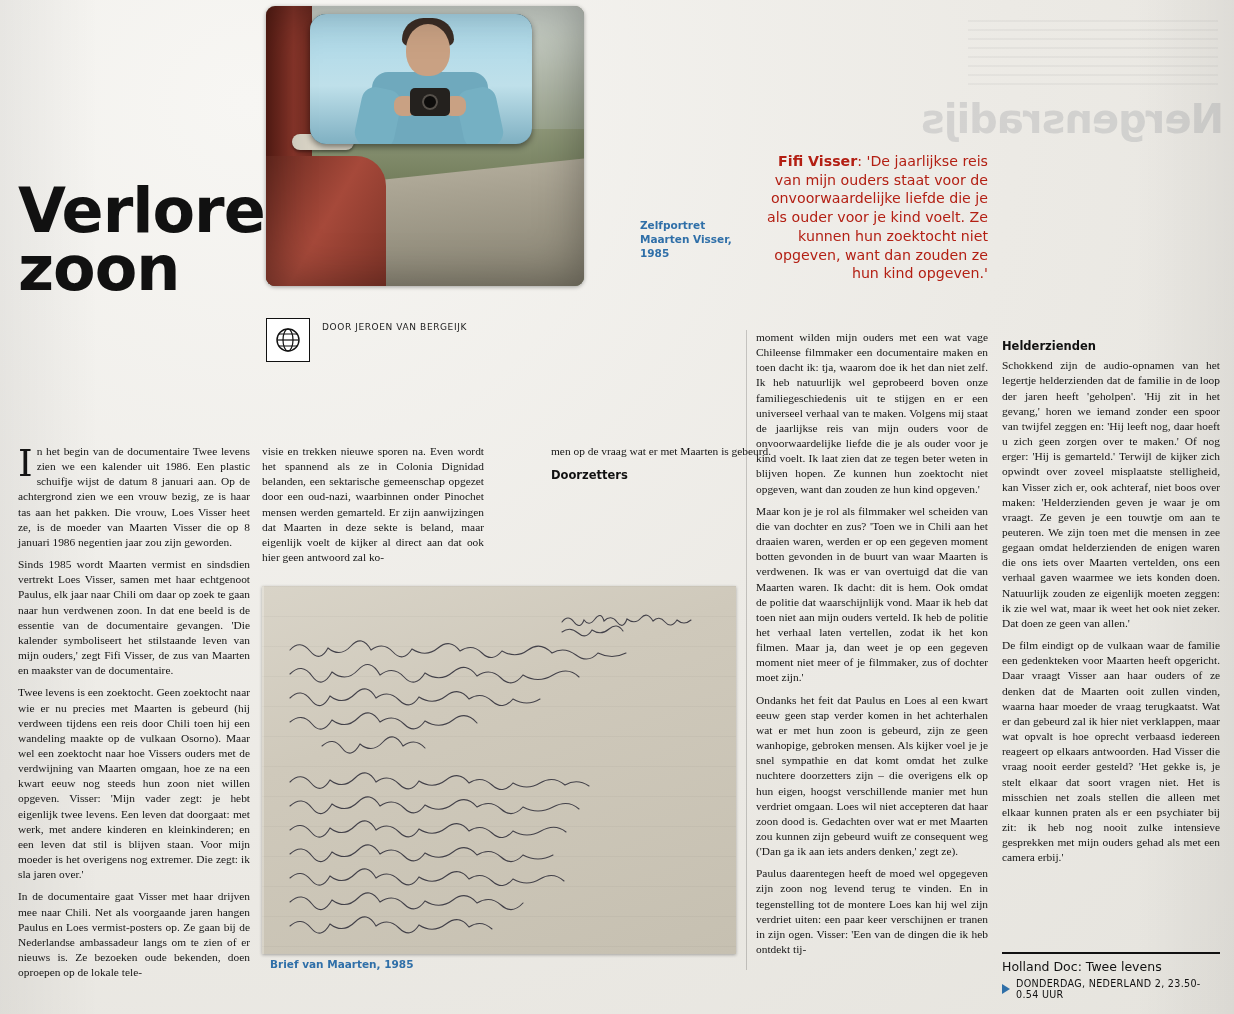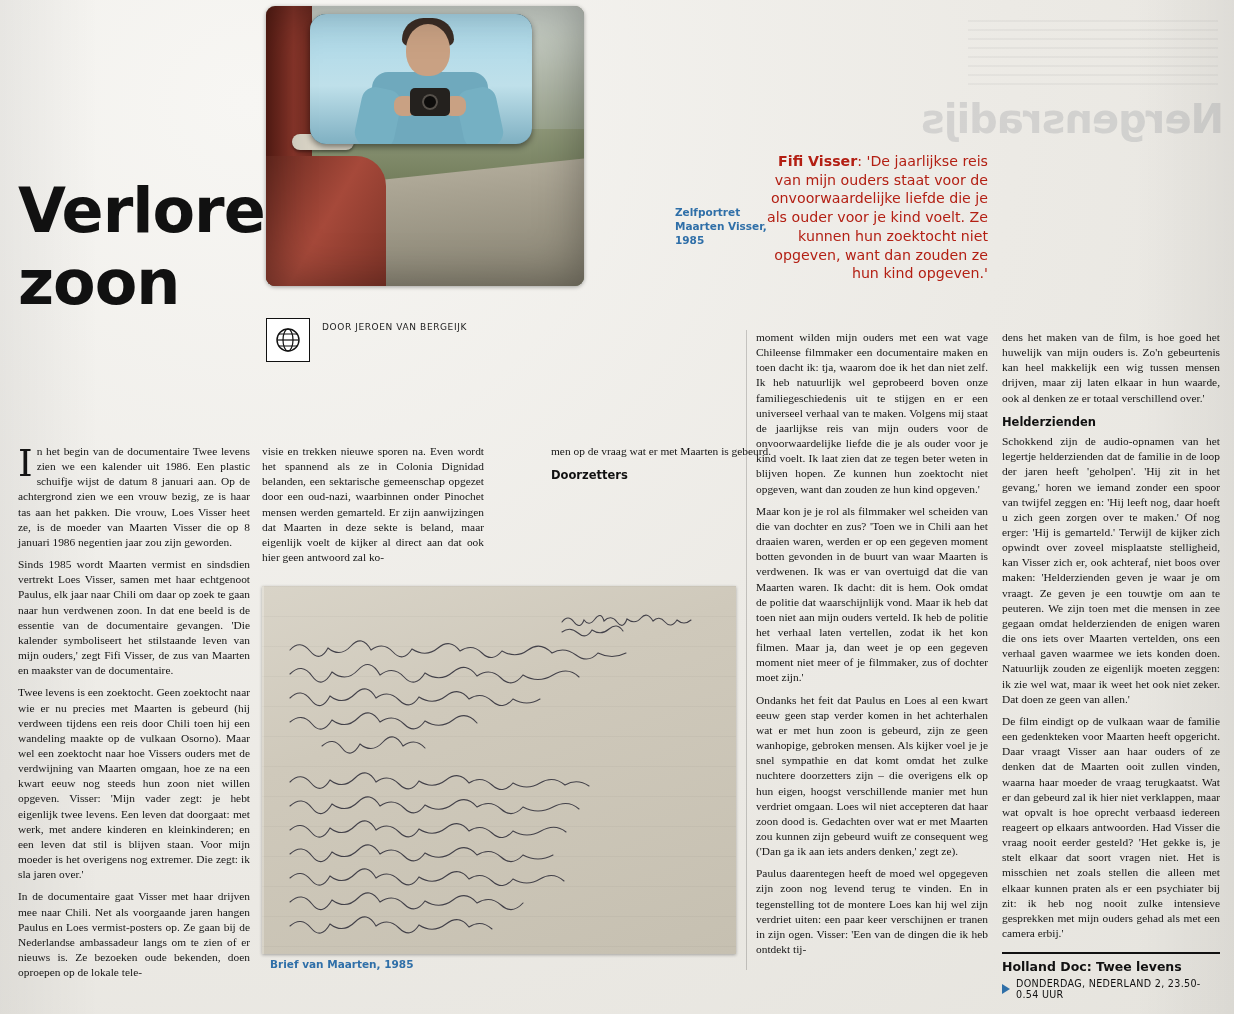--- a/index.html
+++ b/index.html
@@ -27,21 +27,21 @@
   
   .headline{
     position:absolute;left:18px;top:140px;width:250px;
     font-family:"DejaVu Sans", sans-serif;
     font-weight:bold;
     font-size:62px;
     line-height:0.95;
     letter-spacing:-1px;
     color:#111;
   }
-  .headline .l2{display:block;margin-top:14px;}
+  .headline .l2{display:block;}
 
   
   .photo{
     position:absolute;left:266px;top:6px;width:318px;height:280px;
     border-radius:9px;
     overflow:hidden;
     box-shadow:0 1px 4px rgba(0,0,0,0.35);
     background:#7a7d6a;
   }
   .photo .sky{
@@ -94,23 +94,23 @@
     background:linear-gradient(120deg,#6d2b21 0%,#a6493a 50%,#7d3327 100%);
     border-top-right-radius:30px;
   }
   .photo .door-handle{
     position:absolute;left:26px;top:128px;width:62px;height:16px;border-radius:8px;
     background:#d9d4c6;box-shadow:0 2px 3px rgba(0,0,0,.4);
   }
   .photo .vignette{position:absolute;inset:0;box-shadow:inset 0 0 48px rgba(0,0,0,.35);}
 
   .photo-caption{
-    position:absolute;left:640px;top:205px;width:110px;
-    font-family:"DejaVu Sans", sans-serif;
-    font-size:10.5px;line-height:1.35;font-weight:bold;color:#2f6fa8;margin-left:35px;
+    position:absolute;left:640px;top:218px;width:110px;
+    font-family:"DejaVu Sans", sans-serif;
+    font-size:10.5px;line-height:1.35;font-weight:bold;color:#2f6fa8;
   }
 
   
   .lead{
     position:absolute;left:266px;top:310px;width:470px;
   }
   .lead-icon{
     position:absolute;left:0;top:8px;width:42px;height:42px;
     border:1.5px solid #111;background:#fff;
     display:flex;align-items:center;justify-content:center;
@@ -202,21 +202,21 @@
     font-size:10.5px;font-weight:bold;color:#2f6fa8;
   }
 
   
   .footerbox{
     position:absolute;left:1002px;top:952px;width:218px;
     border-top:2px solid #111;padding-top:5px;
   }
   .footerbox .title{
     font-family:"DejaVu Sans", sans-serif;
-    font-weight:bold;font-size:12.5px;color:#111;
+    font-weight:normal;font-size:12.5px;color:#111;
   }
   .footerbox .meta{
     font-family:"DejaVu Sans", sans-serif;
     font-size:9.6px;letter-spacing:.3px;color:#111;margin-top:4px;
     display:flex;align-items:center;gap:6px;
   }
   .tri{
     width:0;height:0;border-left:8px solid #2f6fa8;
     border-top:5px solid transparent;border-bottom:5px solid transparent;
     flex:0 0 auto;
@@ -303,21 +303,20 @@
   </div>
 
   <div class="col c4">
     <p><span>moment wilden mijn ouders met een wat vage Chileense filmmaker een documentaire maken en toen dacht ik: tja, waarom doe ik het dan niet zelf. Ik heb natuurlijk wel geprobeerd boven onze familiegeschiedenis uit te stijgen en er een universeel verhaal van te maken. Volgens mij staat de jaarlijkse reis van mijn ouders voor de onvoorwaardelijke liefde die je als ouder voor je kind voelt. Ik laat zien dat ze tegen beter weten in blijven hopen. Ze kunnen hun zoektocht niet opgeven, want dan zouden ze hun kind opgeven.'</span></p>
     <p><span>Maar kon je je rol als filmmaker wel scheiden van die van dochter en zus? 'Toen we in Chili aan het draaien waren, werden er op een gegeven moment botten gevonden in de buurt van waar Maarten is verdwenen. Ik was er van overtuigd dat die van Maarten waren. Ik dacht: dit is hem. Ook omdat de politie dat waarschijnlijk vond. Maar ik heb dat toen niet aan mijn ouders verteld. Ik heb de politie het verhaal laten vertellen, zodat ik het kon filmen. Maar ja, dan weet je op een gegeven moment niet meer of je filmmaker, zus of dochter moet zijn.'</span></p>
     <p><span>Ondanks het feit dat Paulus en Loes al een kwart eeuw geen stap verder komen in het achterhalen wat er met hun zoon is gebeurd, zijn ze geen wanhopige, gebroken mensen. Als kijker voel je je snel sympathie en dat komt omdat het zulke nuchtere doorzetters zijn – die overigens elk op hun eigen, hoogst verschillende manier met hun verdriet omgaan. Loes wil niet accepteren dat haar zoon dood is. Gedachten over wat er met Maarten zou kunnen zijn gebeurd wuift ze consequent weg ('Dan ga ik aan iets anders denken,' zegt ze).</span></p>
     <p class="tight"><span>Paulus daarentegen heeft de moed wel opgegeven zijn zoon nog levend terug te vinden. En in tegenstelling tot de montere Loes kan hij wel zijn verdriet uiten: een paar keer verschijnen er tranen in zijn ogen. Visser: 'Een van de dingen die ik heb ontdekt tij-</span></p>
   </div>
 
   <div class="col c5">
-    <p><span>dens het maken van de film, is hoe goed het huwelijk van mijn ouders is. Zo'n gebeurtenis kan heel makkelijk een wig tussen mensen drijven, maar zij laten elkaar in hun waarde, ook al denken ze er totaal verschillend over.'</span></p>
     <div class="sub">Helderzienden</div>
     <p><span>Schokkend zijn de audio-opnamen van het legertje helderzienden dat de familie in de loop der jaren heeft 'geholpen'. 'Hij zit in het gevang,' horen we iemand zonder een spoor van twijfel zeggen en: 'Hij leeft nog, daar hoeft u zich geen zorgen over te maken.' Of nog erger: 'Hij is gemarteld.' Terwijl de kijker zich opwindt over zoveel misplaatste stelligheid, kan Visser zich er, ook achteraf, niet boos over maken: 'Helderzienden geven je waar je om vraagt. Ze geven je een touwtje om aan te peuteren. We zijn toen met die mensen in zee gegaan omdat helderzienden de enigen waren die ons iets over Maarten vertelden, ons een verhaal gaven waarmee we iets konden doen. Natuurlijk zouden ze eigenlijk moeten zeggen: ik zie wel wat, maar ik weet het ook niet zeker. Dat doen ze geen van allen.'</span></p>
     <p class="tight"><span>De film eindigt op de vulkaan waar de familie een gedenkteken voor Maarten heeft opgericht. Daar vraagt Visser aan haar ouders of ze denken dat de Maarten ooit zullen vinden, waarna haar moeder de vraag terugkaatst. Wat er dan gebeurd zal ik hier niet verklappen, maar wat opvalt is hoe oprecht verbaasd iedereen reageert op elkaars antwoorden. Had Visser die vraag nooit eerder gesteld? 'Het gekke is, je stelt elkaar dat soort vragen niet. Het is misschien net zoals stellen die alleen met elkaar kunnen praten als er een psychiater bij zit: ik heb nog nooit zulke intensieve gesprekken met mijn ouders gehad als met een camera erbij.'</span></p>
   </div>
 
   <div class="letter">
     <div class="fold"></div>
     <svg class="ink" viewBox="0 0 474 368" preserveAspectRatio="none" aria-hidden="true">
       <g stroke="#2b2a36" stroke-width="1.1" fill="none" opacity="0.85" stroke-linecap="round">
 

